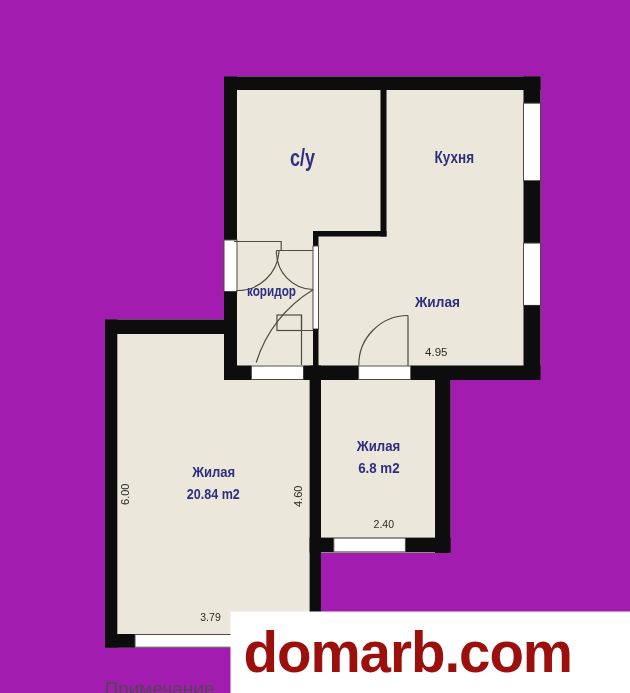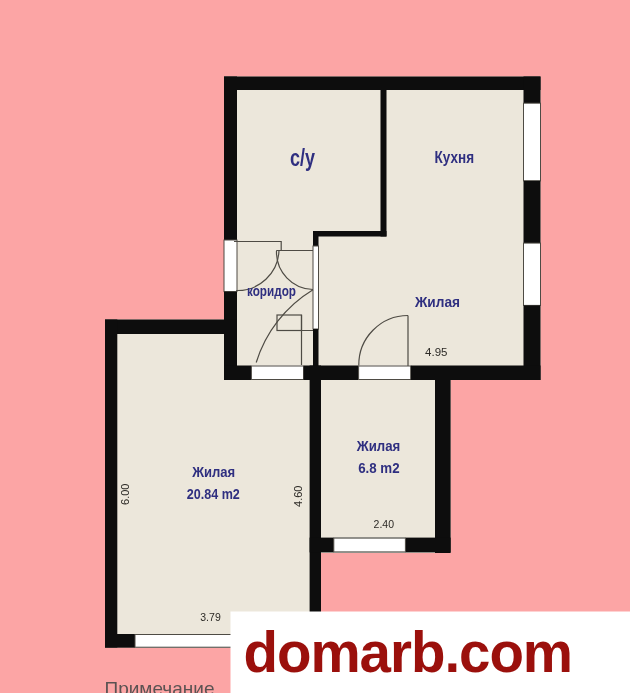--- a/index.html
+++ b/index.html
@@ -1,16 +1,16 @@
 <!DOCTYPE html>
 <html><head>
 <meta charset="utf-8">
 <style>
   html,body{margin:0;padding:0;background:#ffffff;}
-  #page{position:relative;width:630px;height:693px;background:#fca5a5;overflow:hidden;
+  #page{position:relative;width:630px;height:693px;background:#a21caf;overflow:hidden;
         font-family:"Liberation Sans",sans-serif;}
   svg{position:absolute;left:0;top:0;}
   text{font-family:"Liberation Sans",sans-serif;}
   .room{fill:#2f2f80;font-weight:bold;}
   .dim{fill:#2c2a26;}
 </style>
 </head>
 <body>
 <div id="page">
 <svg width="630" height="693" viewBox="0 0 630 693">

